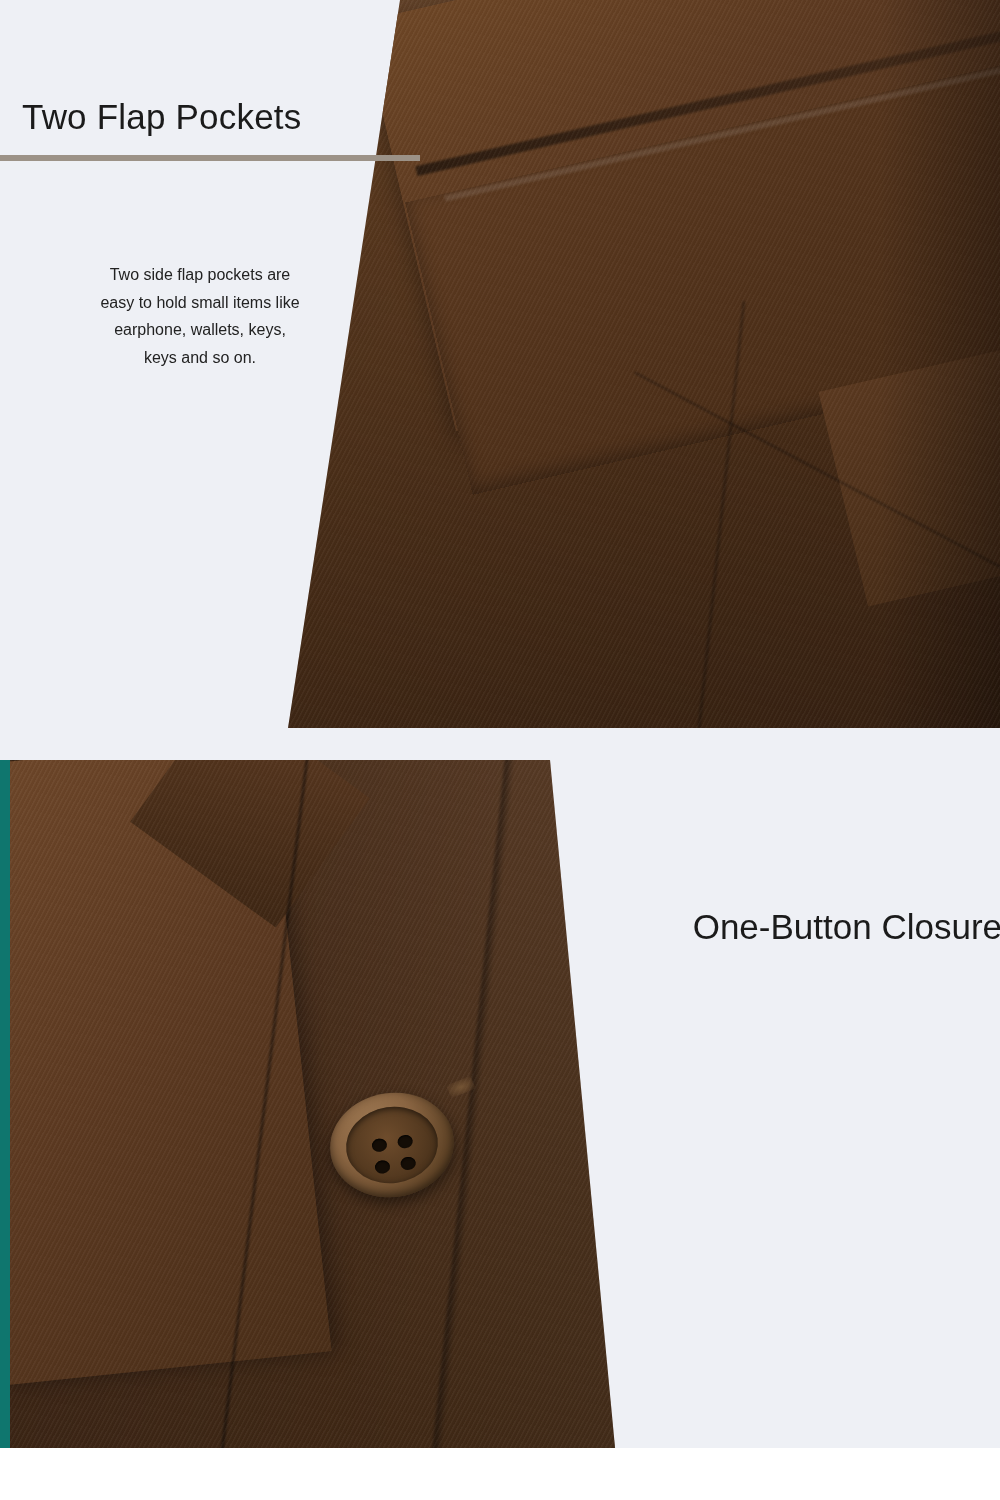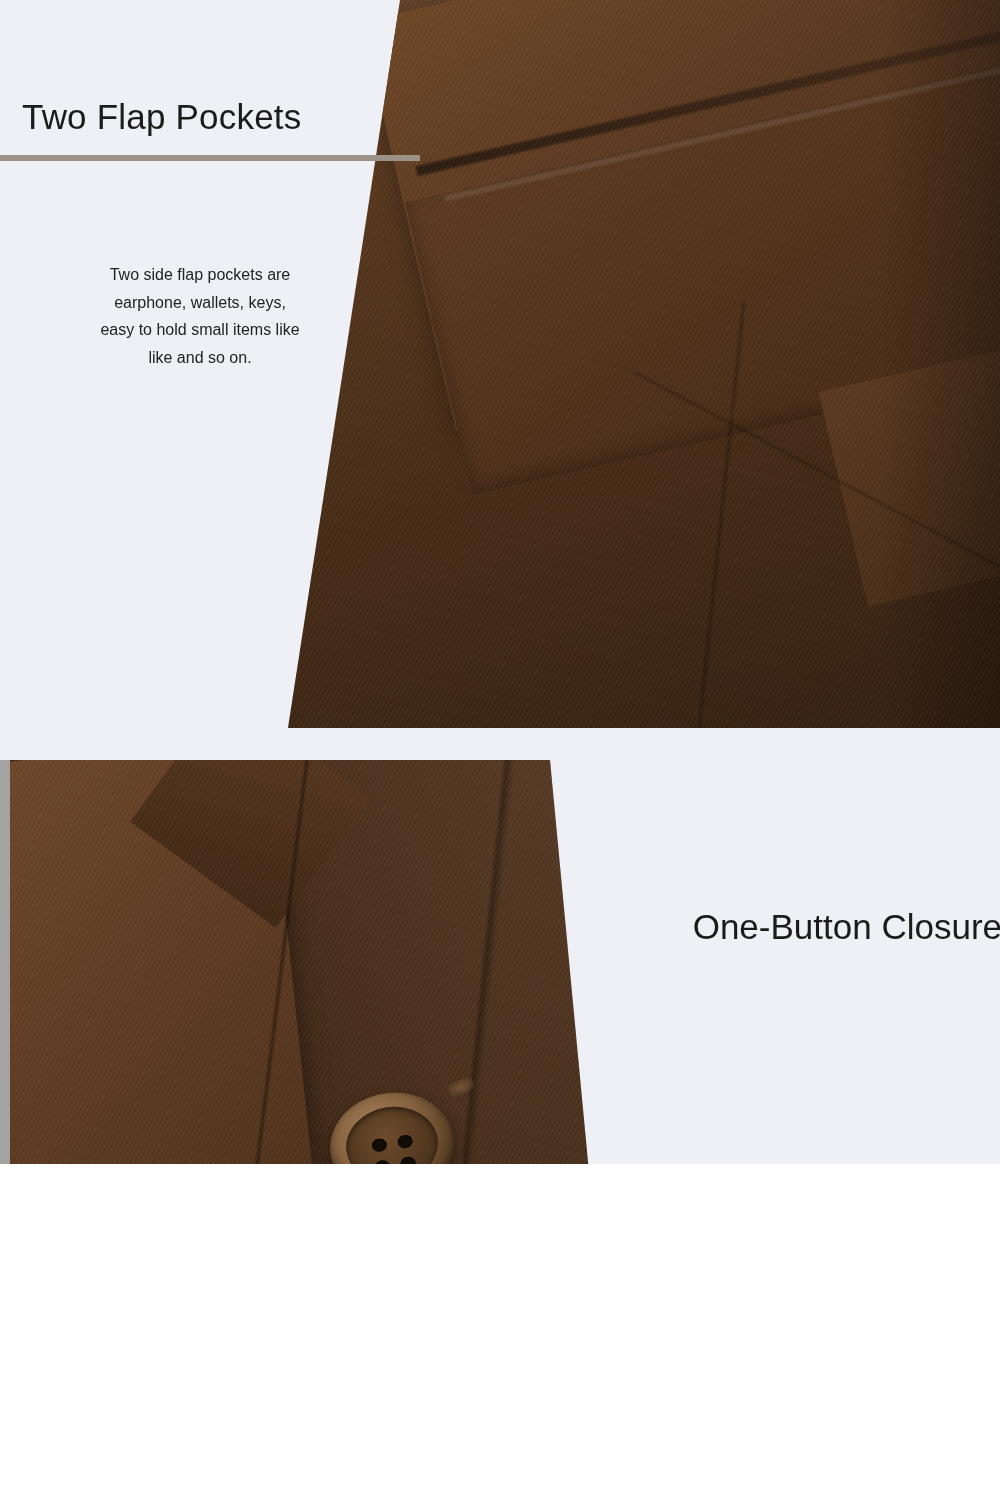--- a/index.html
+++ b/index.html
@@ -6,23 +6,23 @@
     margin: 0;
     padding: 0;
     background: #ffffff;
   }
   body {
     font-family: "Liberation Sans", sans-serif;
   }
   .page {
     position: relative;
     width: 1000px;
-    height: 1164px;
+    height: 1448px;
     overflow: hidden;
-    background: #a3a3a3;
+    background: #0f766e;
   }
 
   
   .panel1 {
     position: absolute;
     left: 0;
     top: 0;
     width: 1000px;
     height: 760px;
     background: #eef0f5;
@@ -309,23 +309,23 @@
       <div class="seam2"></div>
       <div class="shade-dark-right"></div>
       <div class="twill"></div>
     </div>
 
     <div class="panel1-text">
       <h2 class="title1">Two Flap Pockets</h2>
       <div class="rule1"></div>
       <p class="body1">
         <span class="line">Two side flap pockets are</span>
+        <span class="line">easy to hold small items like</span>
         <span class="line">earphone, wallets, keys,</span>
-        <span class="line">easy to hold small items like</span>
-        <span class="line">like and so on.</span>
+        <span class="line">keys and so on.</span>
       </p>
     </div>
   </section>
 
   <section class="panel2">
     <div class="panel2-photo">
       <div class="lapel"></div>
       <div class="lapel-notch"></div>
       <div class="lapel-seam"></div>
       <div class="front-edge"></div>

